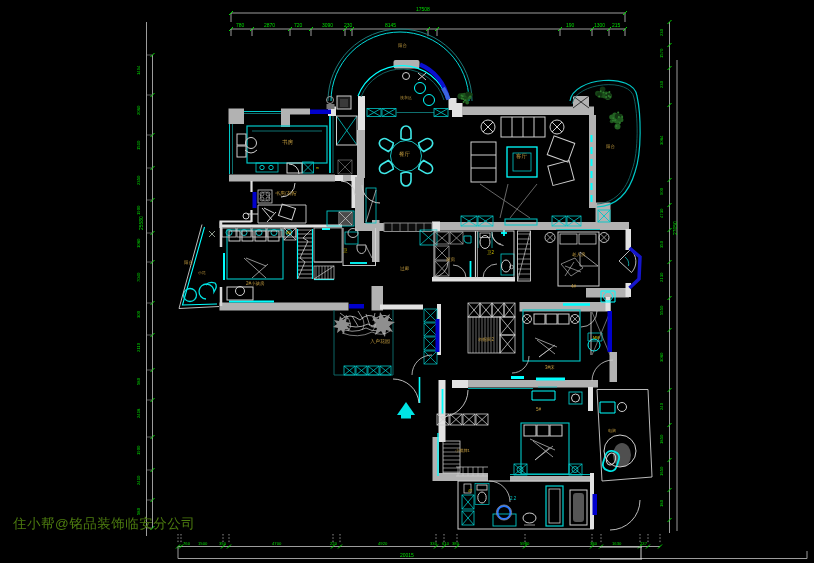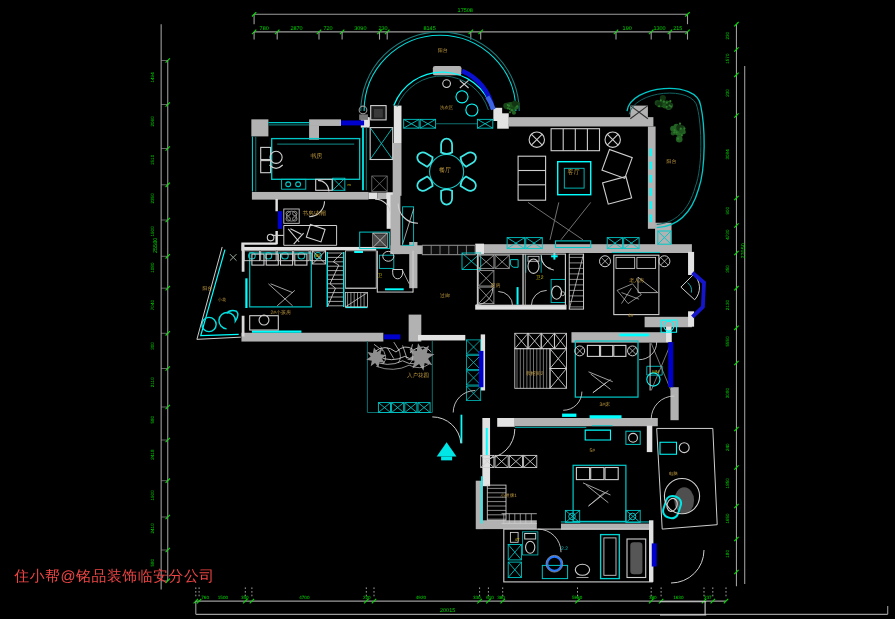--- a/index.html
+++ b/index.html
@@ -1,18 +1,18 @@
 <!DOCTYPE html>
 <html><head>
 <meta charset="utf-8">
 <style>
   html,body{margin:0;padding:0;background:#000;}
   #wrap{position:relative;width:814px;height:563px;background:#000;overflow:hidden;
         font-family:"Liberation Sans",sans-serif;}
-  #wm{position:absolute;left:13px;top:515px;color:#ef4444;font-size:13.5px;letter-spacing:0.5px;}
+  #wm{position:absolute;left:13px;top:515px;color:#4d7c0f;font-size:13.5px;letter-spacing:0.5px;}
 </style>
 </head>
 <body>
 <div id="wrap">
 <svg width="814" height="563" viewBox="0 0 814 563">
 <rect width="814" height="563" fill="#000"></rect>
 <g id="dims" font-family="Liberation Sans,sans-serif">
 <line x1="231" y1="13" x2="625" y2="13" stroke="#9c9c9c" stroke-width="1"></line>
 <line x1="231" y1="13" x2="231" y2="22" stroke="#9c9c9c" stroke-width="1"></line>
 <line x1="625" y1="13" x2="625" y2="22" stroke="#9c9c9c" stroke-width="1"></line>

